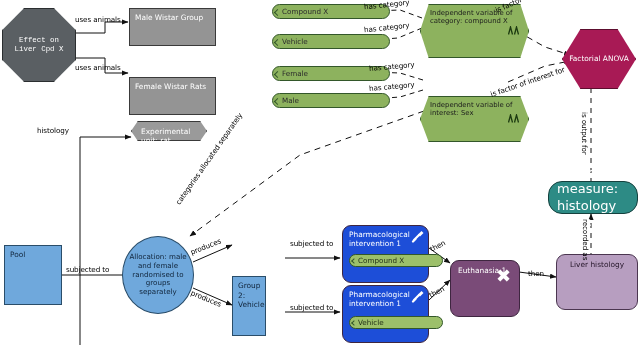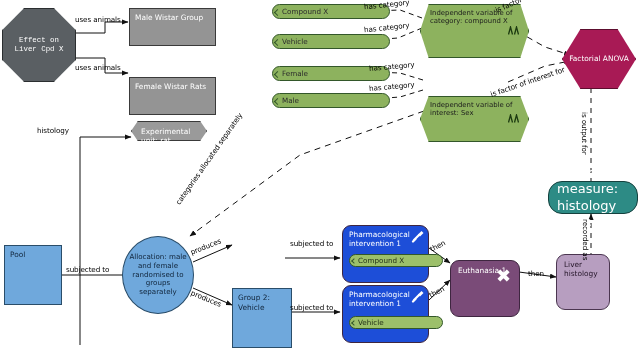--- a/index.html
+++ b/index.html
@@ -249,21 +249,21 @@
   </div>
 
   <div class="node maghex" style="left:562px;top:29px;width:74px;height:60px;">
     <span>Factorial ANOVA</span>
   </div>
 
   <div class="node blueellipse" style="left:122px;top:236px;width:72px;height:78px;">
     <span>Allocation: male and female randomised to groups separately</span>
   </div>
 
-  <div class="node bluebox" style="left:232px;top:288px;width:60px;height:60px;">
+  <div class="node bluebox" style="left:232px;top:276px;width:34px;height:60px;">
     <span>Group 2: Vehicle</span>
   </div>
 
   <div class="node purplebox" style="left:342px;top:225px;width:87px;height:58px;">
     <span>Pharmacological intervention 1</span>
     <span class="syringe" style="right:3px;top:3px;">
       <svg width="14" height="14" viewBox="0 0 14 14">
         <path d="M3,11 L8,6 M2,12.5 L4.5,10" stroke="#ffffff" stroke-width="2.2" stroke-linecap="round"></path>
         <path d="M7,5.5 L10.5,2 L12.5,4 L9,7.5 z" fill="#ffffff"></path>
       </svg>
@@ -284,21 +284,21 @@
     <span class="innerpill" style="top:30px;width:76px;">
       <span>Vehicle</span>
     </span>
   </div>
 
   <div class="node purpledark" style="left:450px;top:243px;width:70px;height:57px;margin-top:17px;">
     <span>Euthanasia 1</span>
     <span class="xmark" style="right:8px;top:6px;">✖</span>
   </div>
 
-  <div class="node purplelight" style="left:556px;top:254px;width:54px;height:56px;">
+  <div class="node purplelight" style="left:556px;top:254px;width:82px;height:56px;text-align:center;">
     <span>Liver histology</span>
   </div>
 
   <div class="node tealbox" style="left:548px;top:181px;width:90px;height:33px;">
     <span>Outcome measure: histology score</span>
   </div>
 
   <div class="lbl" style="left:75px;top:16px;">uses animals</div>
   <div class="lbl" style="left:75px;top:64px;">uses animals</div>
   <div class="lbl" style="left:37px;top:127px;">histology</div>

